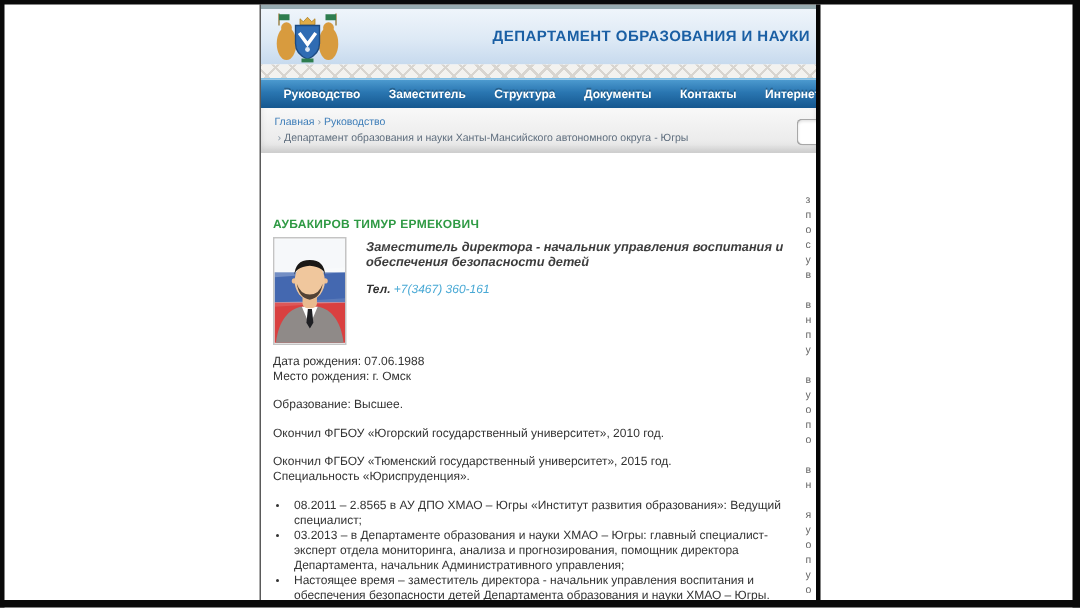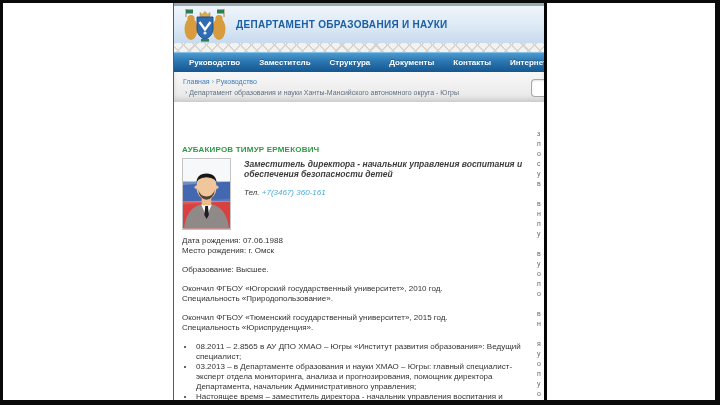--- a/index.html
+++ b/index.html
@@ -22,21 +22,21 @@
     border-left:1px solid #5a5a5a; border-right:3px solid #050505;
   }
 
   
   .site-header {
     height:40px; display:flex; align-items:center;
     border-top:3px solid #97abb0;
     background:linear-gradient(180deg,#eff5fb 0%, #dde9f5 55%, #c7daee 100%);
   }
   .logo { width:46px; height:34px; margin-left:8px; flex:none; }
-  .titles { flex:1; text-align:left; padding:0 4px 0 8px; }
+  .titles { flex:1; text-align:right; padding:0 4px 0 8px; }
   .title-1 { font-size:10px; font-weight:bold; color:#1a5fa4; letter-spacing:0.3px; white-space:nowrap; }
   .title-2 { font-size:9px; color:#3f7fba; letter-spacing:0.2px; margin-top:2px; white-space:nowrap; }
 
   
   .ornament {
     height:9px; background-color:#f3f2ef;
     background-image:
       repeating-linear-gradient(45deg, transparent 0 3px, #d8d5d0 3px 4.5px, transparent 4.5px 8px),
       repeating-linear-gradient(-45deg, transparent 0 3px, #d8d5d0 3px 4.5px, transparent 4.5px 8px);
   }
@@ -68,21 +68,21 @@
 
   
   .content { padding:15px 10px 0 8px; position:relative; }
   .profile-name { font-size:8px; font-weight:bold; color:#2f9a44; letter-spacing:0.2px;margin-top:28px; }
   .profile-row { display:flex; gap:13px; margin-top:4px; }
   .photo-wrap { width:49px; height:72px; flex:none; border:1px solid #c4c4c4; }
   .photo-wrap svg { display:block; }
   .profile-info { padding-top:2px; width:285px; }
   .position-title { font-size:8.5px; font-weight:bold; font-style:italic; color:#3d3d3d; line-height:9.5px; }
   .phone-row { margin-top:9px; font-size:8px; font-style:italic; }
-  .phone-label { font-weight:normal; color:#333; }
+  .phone-label { font-weight:bold; color:#333; }
   .phone-link { color:#49a9d5; cursor:pointer; }
 
   .details { margin-top:6px; font-size:8px; color:#333; line-height:10px; }
   .details p { margin:0 0 9px; }
   .career-heading { margin-bottom:0 !important; }
   .career-list { list-style:disc outside; padding-left:13px; margin:0; }
   .career-list li { padding-left:1px; }
 
   
   .edge-fragments {
@@ -174,21 +174,20 @@
     </div>
 
     <div class="details">
       <p>
         <span>Дата рождения: 07.06.1988</span><br>
         <span>Место рождения: г. Омск</span>
       </p>
       <p>Образование: Высшее.</p>
       <p>
         <span>Окончил ФГБОУ «Югорский государственный университет», 2010 год.</span><br>
-        <span>Специальность «Природопользование».</span>
       </p>
       <p>
         <span>Окончил ФГБОУ «Тюменский государственный университет», 2015 год.</span><br>
         <span>Специальность «Юриспруденция».</span>
       </p>
       <ul class="career-list">
         <li>08.2011 – 2.8565 в АУ ДПО ХМАО – Югры «Институт развития образования»: Ведущий специалист;</li>
         <li>03.2013 – в Департаменте образования и науки ХМАО – Югры: главный специалист-эксперт отдела мониторинга, анализа и прогнозирования, помощник директора Департамента, начальник Административного управления;</li>
         <li>Настоящее время – заместитель директора - начальник управления воспитания и обеспечения безопасности детей Департамента образования и науки ХМАО – Югры.</li>
       </ul>

